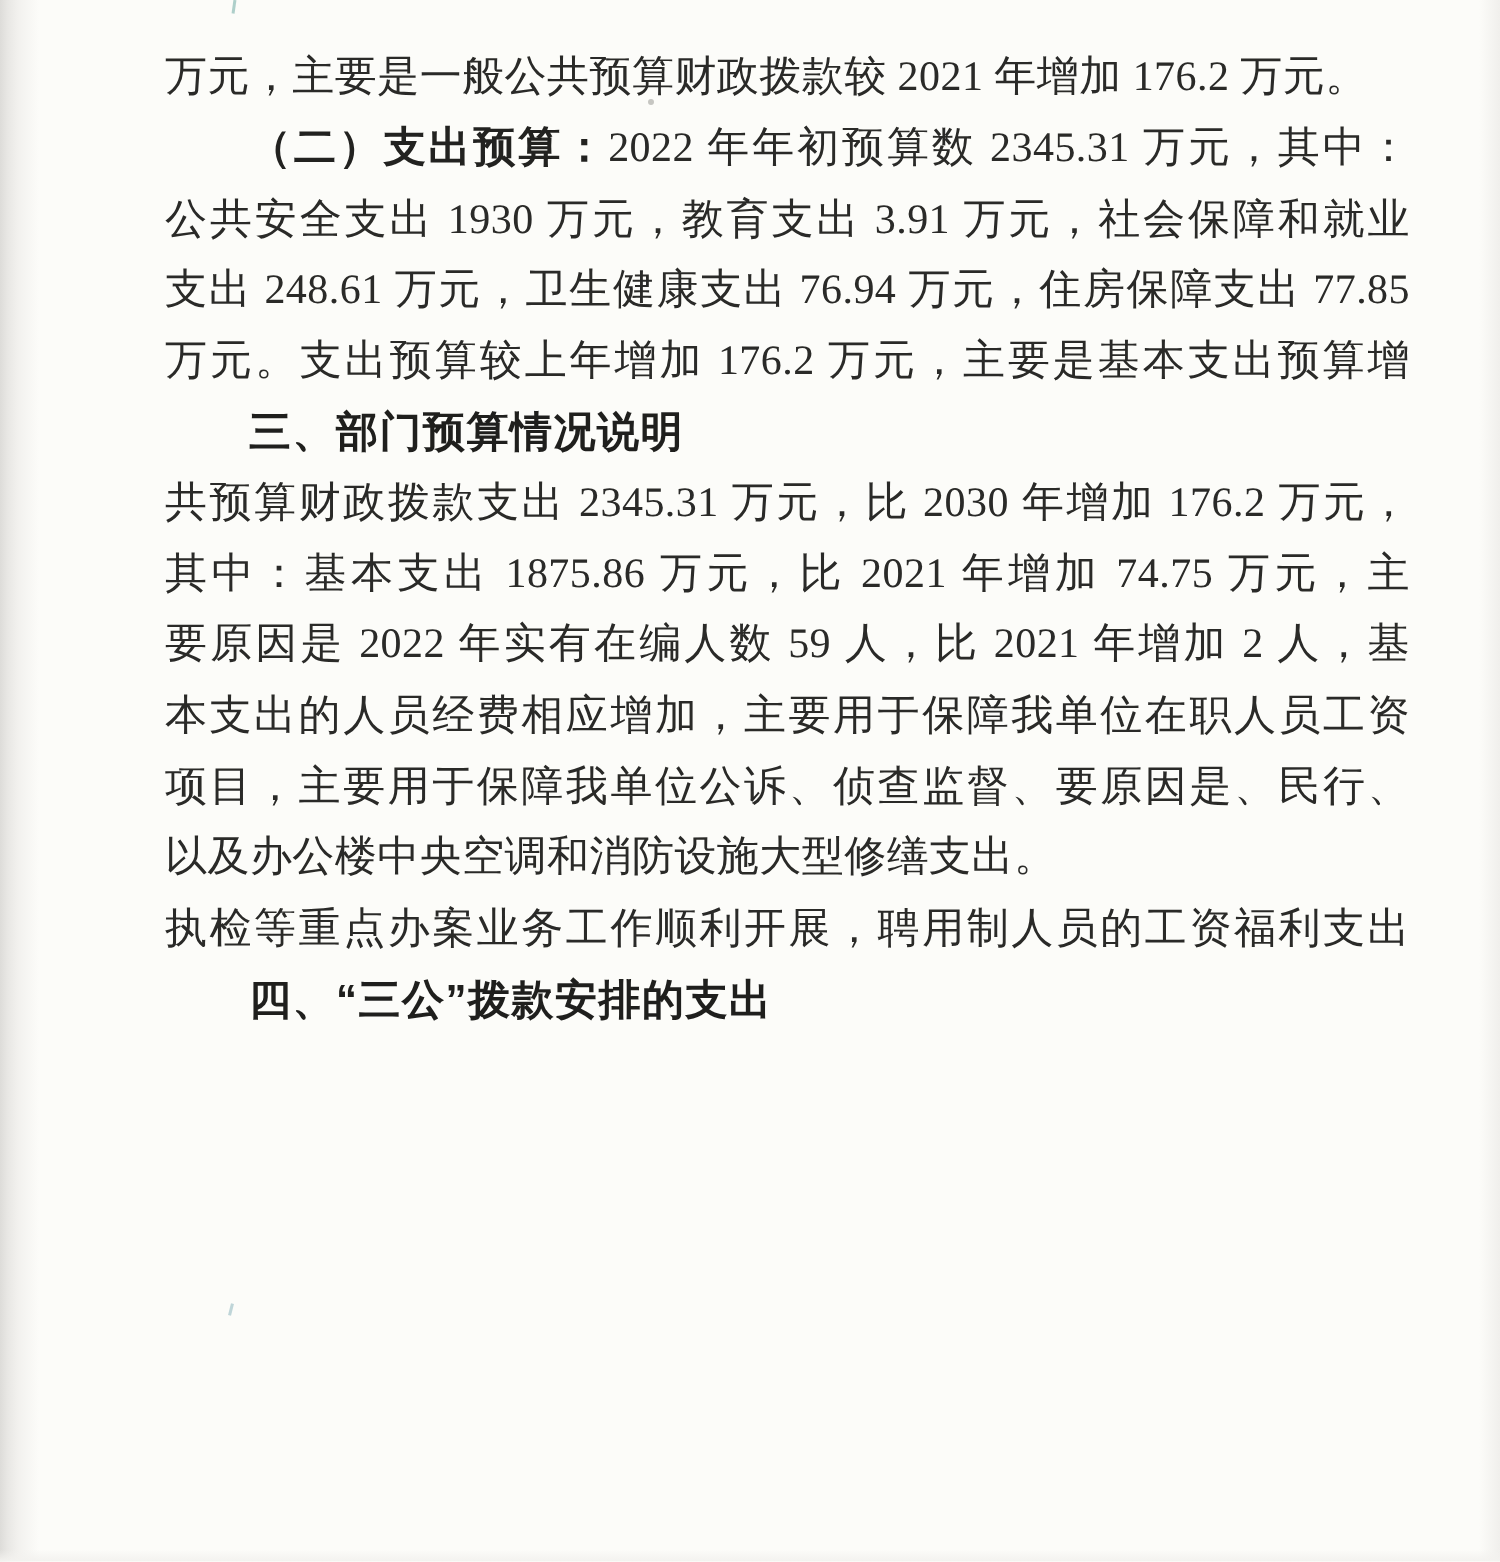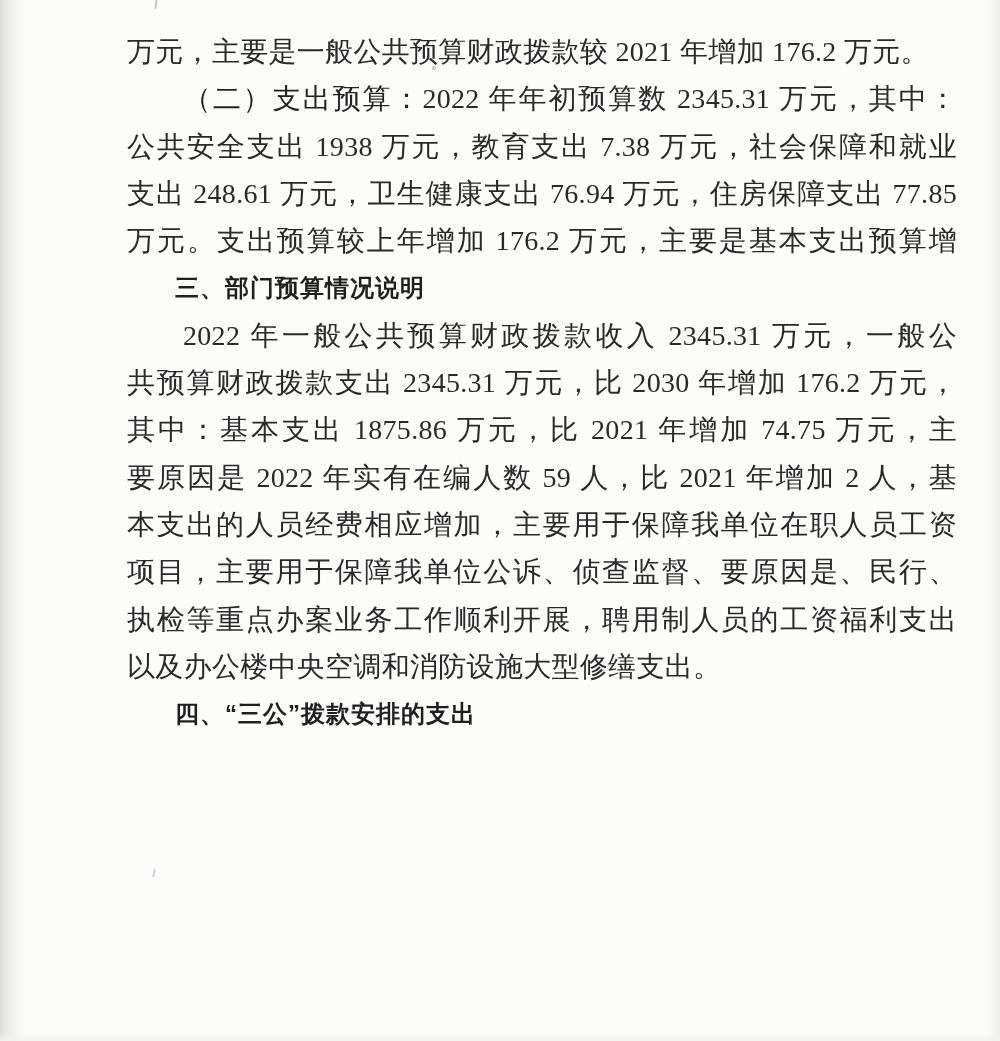--- a/index.html
+++ b/index.html
@@ -41,42 +41,42 @@
     background: #98989four6;
     background: #999996; border-radius: 50%; opacity: .55;
   }
   .speck-mid {
     left: 153px; top: 869px; width: 2px; height: 8px;
     background: #8db5bd; opacity: .55; transform: rotate(14deg);
   }
   
   .content {
     position: absolute;
-    left: 127px;
+    left: 110px;
     top: 28px;
     width: 830px;
     color: #2a2a28;
   }
   .para { margin: 0; padding: 0; }
   .line {
     font-size: 28px;
     line-height: 47.3px;
     text-align: justify;
     text-align-last: justify;
     white-space: normal;
     letter-spacing: 0.3px;
   }
   .line.plast { text-align-last: left; }
   .line.ind { text-indent: 2em; }
-  .lead { font-weight: 400; color: #222220; }
+  .lead { font-weight: 700; color: #222220; }
   .heading {
     margin: 0;
     font-family: "Liberation Sans", "DejaVu Sans", sans-serif;
     font-weight: 700;
-    font-size: 24px;
+    font-size: 28px;
     line-height: 47.3px;
     text-indent: 2em;
     color: #1f1f1d;
     letter-spacing: 1px;
   }
 </style>
 </head>
 <body>
 
 <div class="page">
@@ -90,36 +90,35 @@
   <span class="speck speck-mid"></span>
 
   <div class="content">
 
     <div class="para">
       <div class="line plast">万元，主要是一般公共预算财政拨款较 2021 年增加 176.2 万元。</div>
     </div>
 
     <div class="para">
       <div class="line ind"><b class="lead">（二）支出预算：</b><span>2022 年年初预算数 2345.31 万元，其中：</span></div>
-      <div class="line">公共安全支出 1938 万元，教育支出 7.38 万元，社会保障和就业</div>
+      <div class="line">公共安全支出 1930 万元，教育支出 3.91 万元，社会保障和就业</div>
       <div class="line">支出 248.61 万元，卫生健康支出 76.94 万元，住房保障支出 77.85</div>
       <div class="line">万元。支出预算较上年增加 176.2 万元，主要是基本支出预算增</div>
     </div>
 
     <h2 class="heading">三、部门预算情况说明</h2>
 
     <div class="para">
-      <div class="line ind">2022 年一般公共预算财政拨款收入 2345.31 万元，一般公</div>
       <div class="line">共预算财政拨款支出 2345.31 万元，比 2030 年增加 176.2 万元，</div>
       <div class="line">其中：基本支出 1875.86 万元，比 2021 年增加 74.75 万元，主</div>
       <div class="line">要原因是 2022 年实有在编人数 59 人，比 2021 年增加 2 人，基</div>
       <div class="line">本支出的人员经费相应增加，主要用于保障我单位在职人员工资</div>
       <div class="line">项目，主要用于保障我单位公诉、侦查监督、要原因是、民行、</div>
+      <div class="line plast">以及办公楼中央空调和消防设施大型修缮支出。</div>
       <div class="line">执检等重点办案业务工作顺利开展，聘用制人员的工资福利支出</div>
-      <div class="line plast">以及办公楼中央空调和消防设施大型修缮支出。</div>
     </div>
 
     <div class="para">
     </div>
 
     <h2 class="heading">四、“三公”拨款安排的支出</h2>
 
   </div>
 </div>
 

